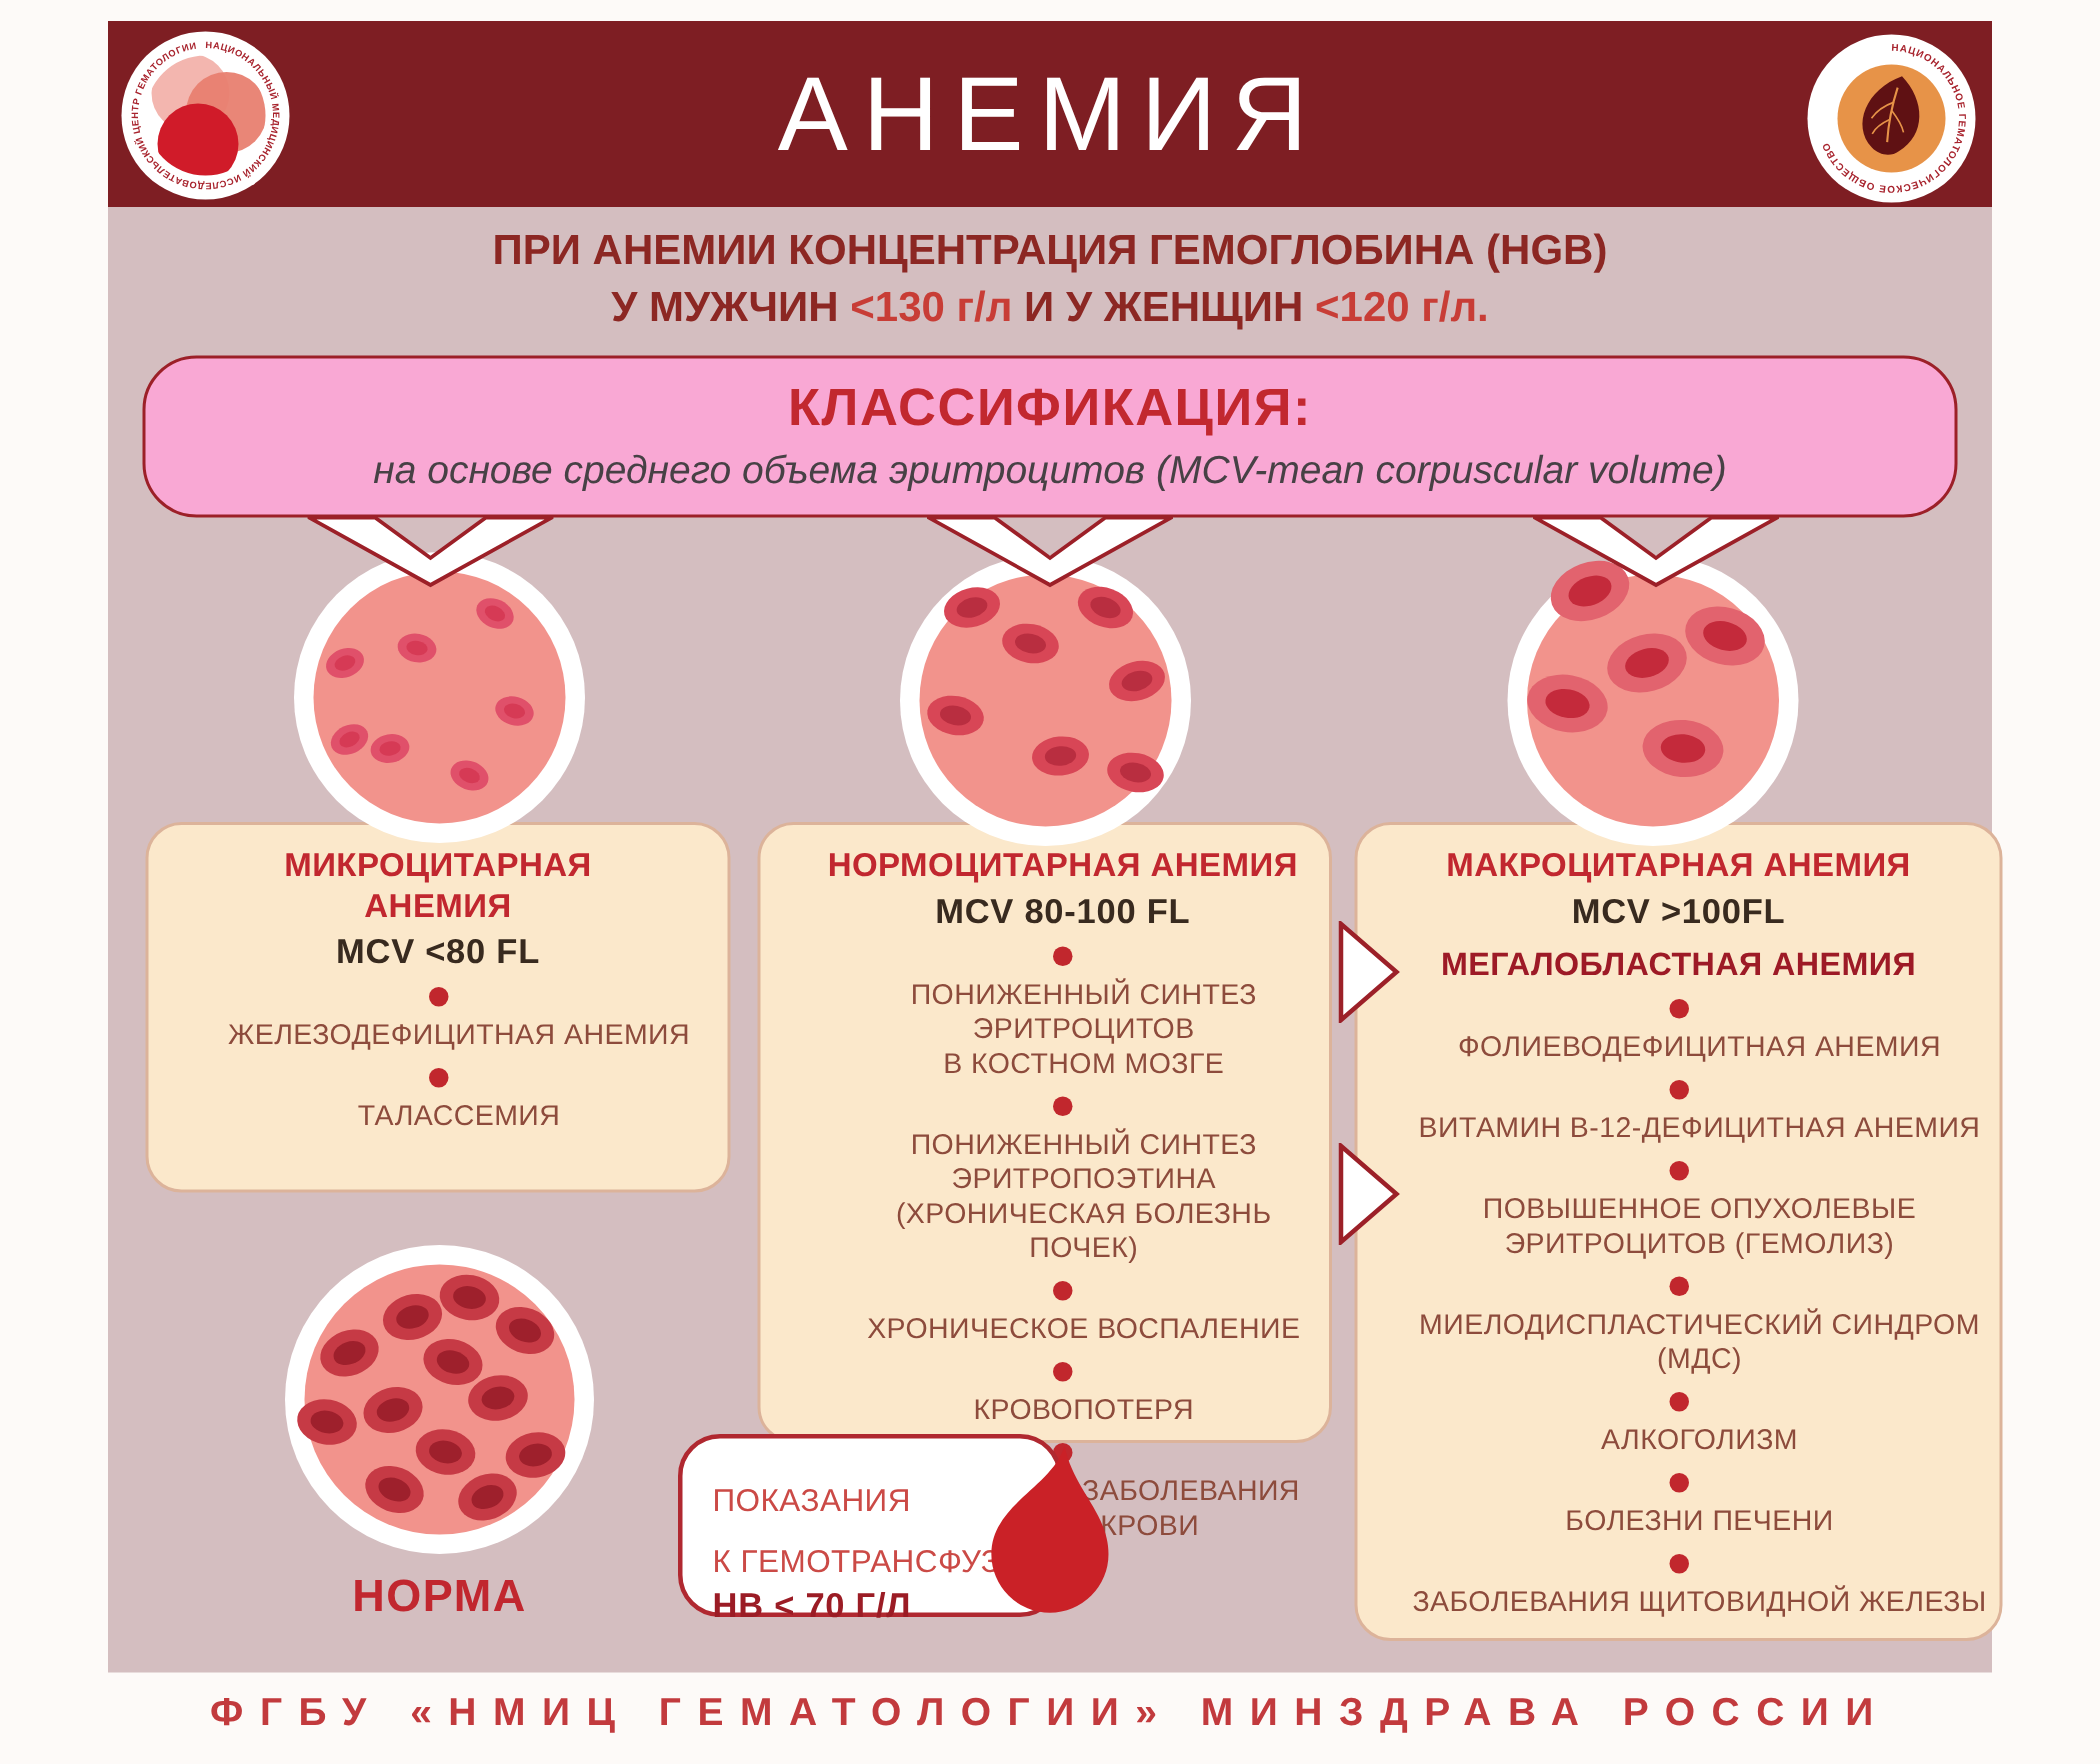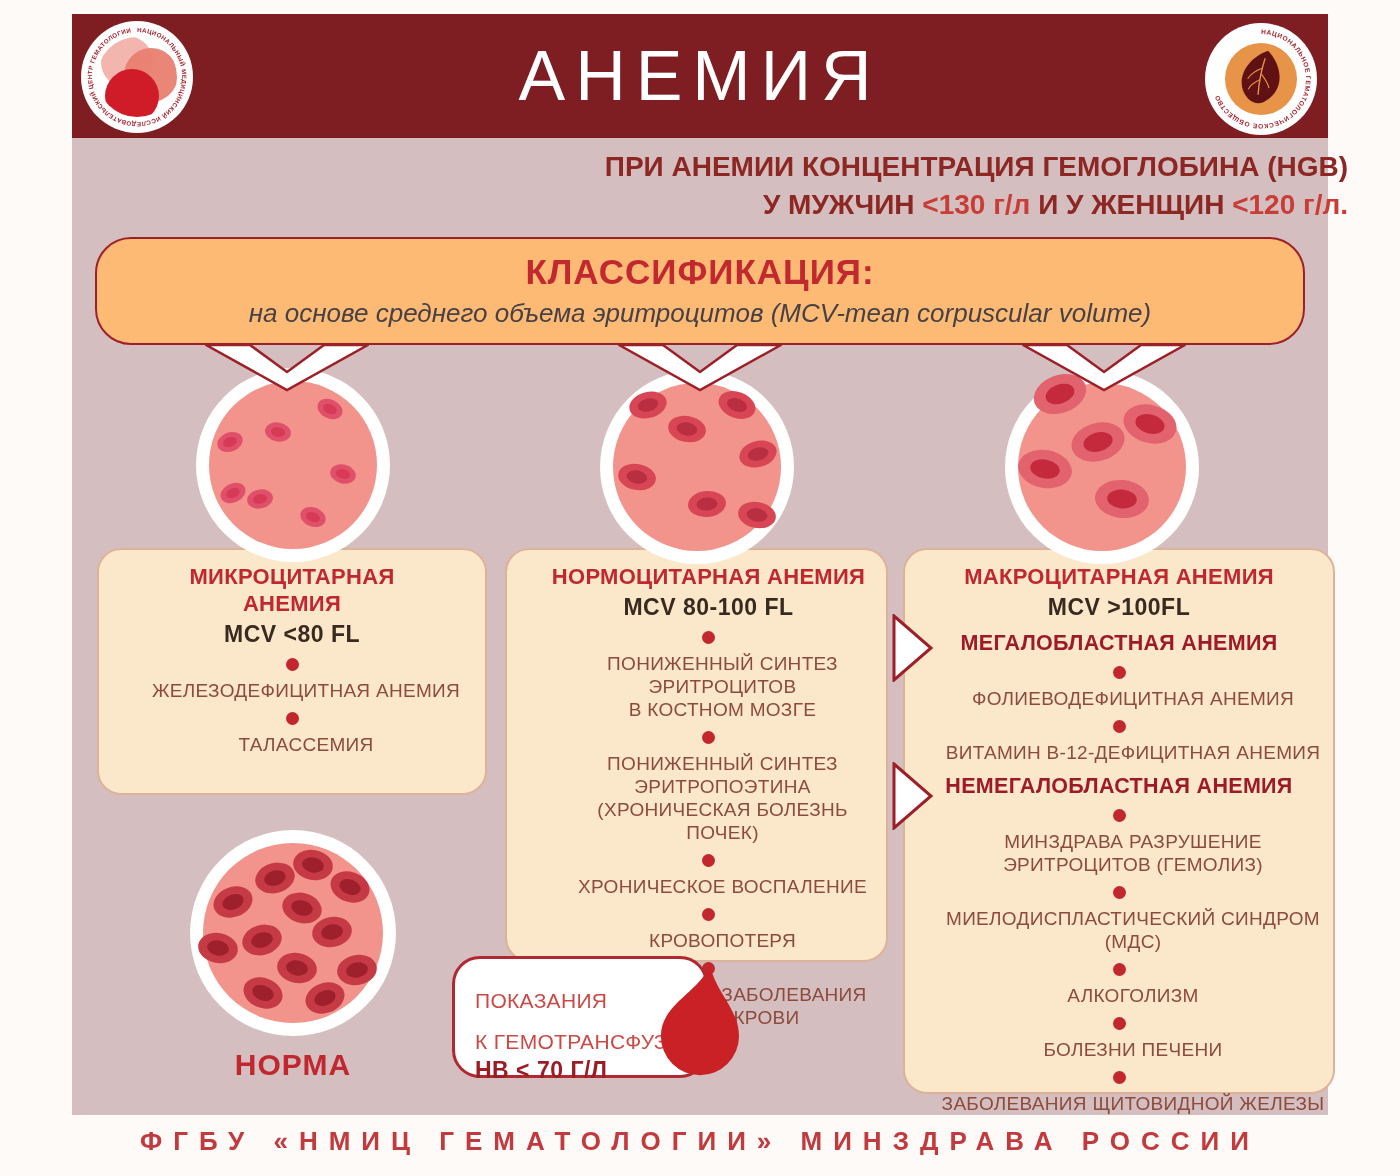--- a/index.html
+++ b/index.html
@@ -8,25 +8,25 @@
 
   .band{position:absolute;left:72px;top:14px;width:1256px;height:124px;background:var(--headerBg);}
   .page-title{position:absolute;left:0;top:24px;width:100%;text-align:center;color:var(--titleWhite);
     font-size:70px;font-weight:400;letter-spacing:10px;line-height:76px;}
   .logo{position:absolute;top:20px;width:114px;height:114px;}
   .logo.left{left:80px;}
   .logo.right{left:1204px;top:22px;}
 
   .mauve{position:absolute;left:72px;top:138px;width:1256px;height:977px;background:var(--mauve);}
 
-  .intro{position:absolute;left:72px;top:148px;width:1256px;text-align:right;color:var(--introDark);
-    font-weight:bold;font-size:28px;line-height:38px;padding-left:20px;}
+  .intro{position:absolute;left:72px;top:148px;width:1256px;text-align:center;color:var(--introDark);
+    font-weight:bold;font-size:28px;line-height:38px;}
   .intro .hl{color:var(--accentRed);}
 
-  .classbox{position:absolute;left:95px;top:237px;width:1210px;height:108px;background:#fdba74;
+  .classbox{position:absolute;left:95px;top:237px;width:1210px;height:108px;background:#f9a8d4;
     border:2.5px solid var(--outlineRed);border-radius:36px;box-sizing:border-box;text-align:center;}
   .class-title{margin-top:13px;color:var(--classRed);font-weight:bold;font-size:35px;letter-spacing:1px;}
   .class-sub{margin-top:6px;color:var(--classSub);font-style:italic;font-size:26px;font-weight:300;}
 
   .colbox{position:absolute;background:var(--boxBg);border:2px solid var(--boxBorder);border-radius:24px;
     box-sizing:border-box;display:flex;flex-direction:column;align-items:center;padding-top:13px;}
   .col-title{color:var(--colTitle);font-weight:bold;font-size:22px;line-height:27px;text-align:center;
     white-space:pre-line;letter-spacing:.3px;}
   .col-mcv{color:var(--mcvDark);font-weight:bold;font-size:23px;margin-top:4px;letter-spacing:.5px;}
   .dot{width:13px;height:13px;border-radius:50%;background:var(--bulletRed);margin:10px 0 8px 0;flex:none;}
@@ -136,23 +136,22 @@
   </div>
 
   <div class="colbox" style="left:903px;top:548px;width:432px;height:546px;">
     <div class="col-title">МАКРОЦИТАРНАЯ АНЕМИЯ</div>
     <div class="col-mcv">MCV &gt;100FL</div>
     <div class="subhead">МЕГАЛОБЛАСТНАЯ АНЕМИЯ</div>
     <div class="dot"></div>
     <div class="item">ФОЛИЕВОДЕФИЦИТНАЯ АНЕМИЯ</div>
     <div class="dot"></div>
     <div class="item">ВИТАМИН В-12-ДЕФИЦИТНАЯ АНЕМИЯ</div>
-    <div class="subhead">НЕМЕГАЛОБЛАСТНАЯ АНЕМИЯ</div>
-    <div class="dot"></div>
-    <div class="item">МИНЗДРАВА РАЗРУШЕНИЕ
+    <div class="dot"></div>
+    <div class="item">ПОВЫШЕННОЕ ОПУХОЛЕВЫЕ
 ЭРИТРОЦИТОВ (ГЕМОЛИЗ)</div>
     <div class="dot"></div>
     <div class="item">МИЕЛОДИСПЛАСТИЧЕСКИЙ СИНДРОМ
 (МДС)</div>
     <div class="dot"></div>
     <div class="item">АЛКОГОЛИЗМ</div>
     <div class="dot"></div>
     <div class="item">БОЛЕЗНИ ПЕЧЕНИ</div>
     <div class="dot"></div>
     <div class="item">ЗАБОЛЕВАНИЯ ЩИТОВИДНОЙ ЖЕЛЕЗЫ</div>

